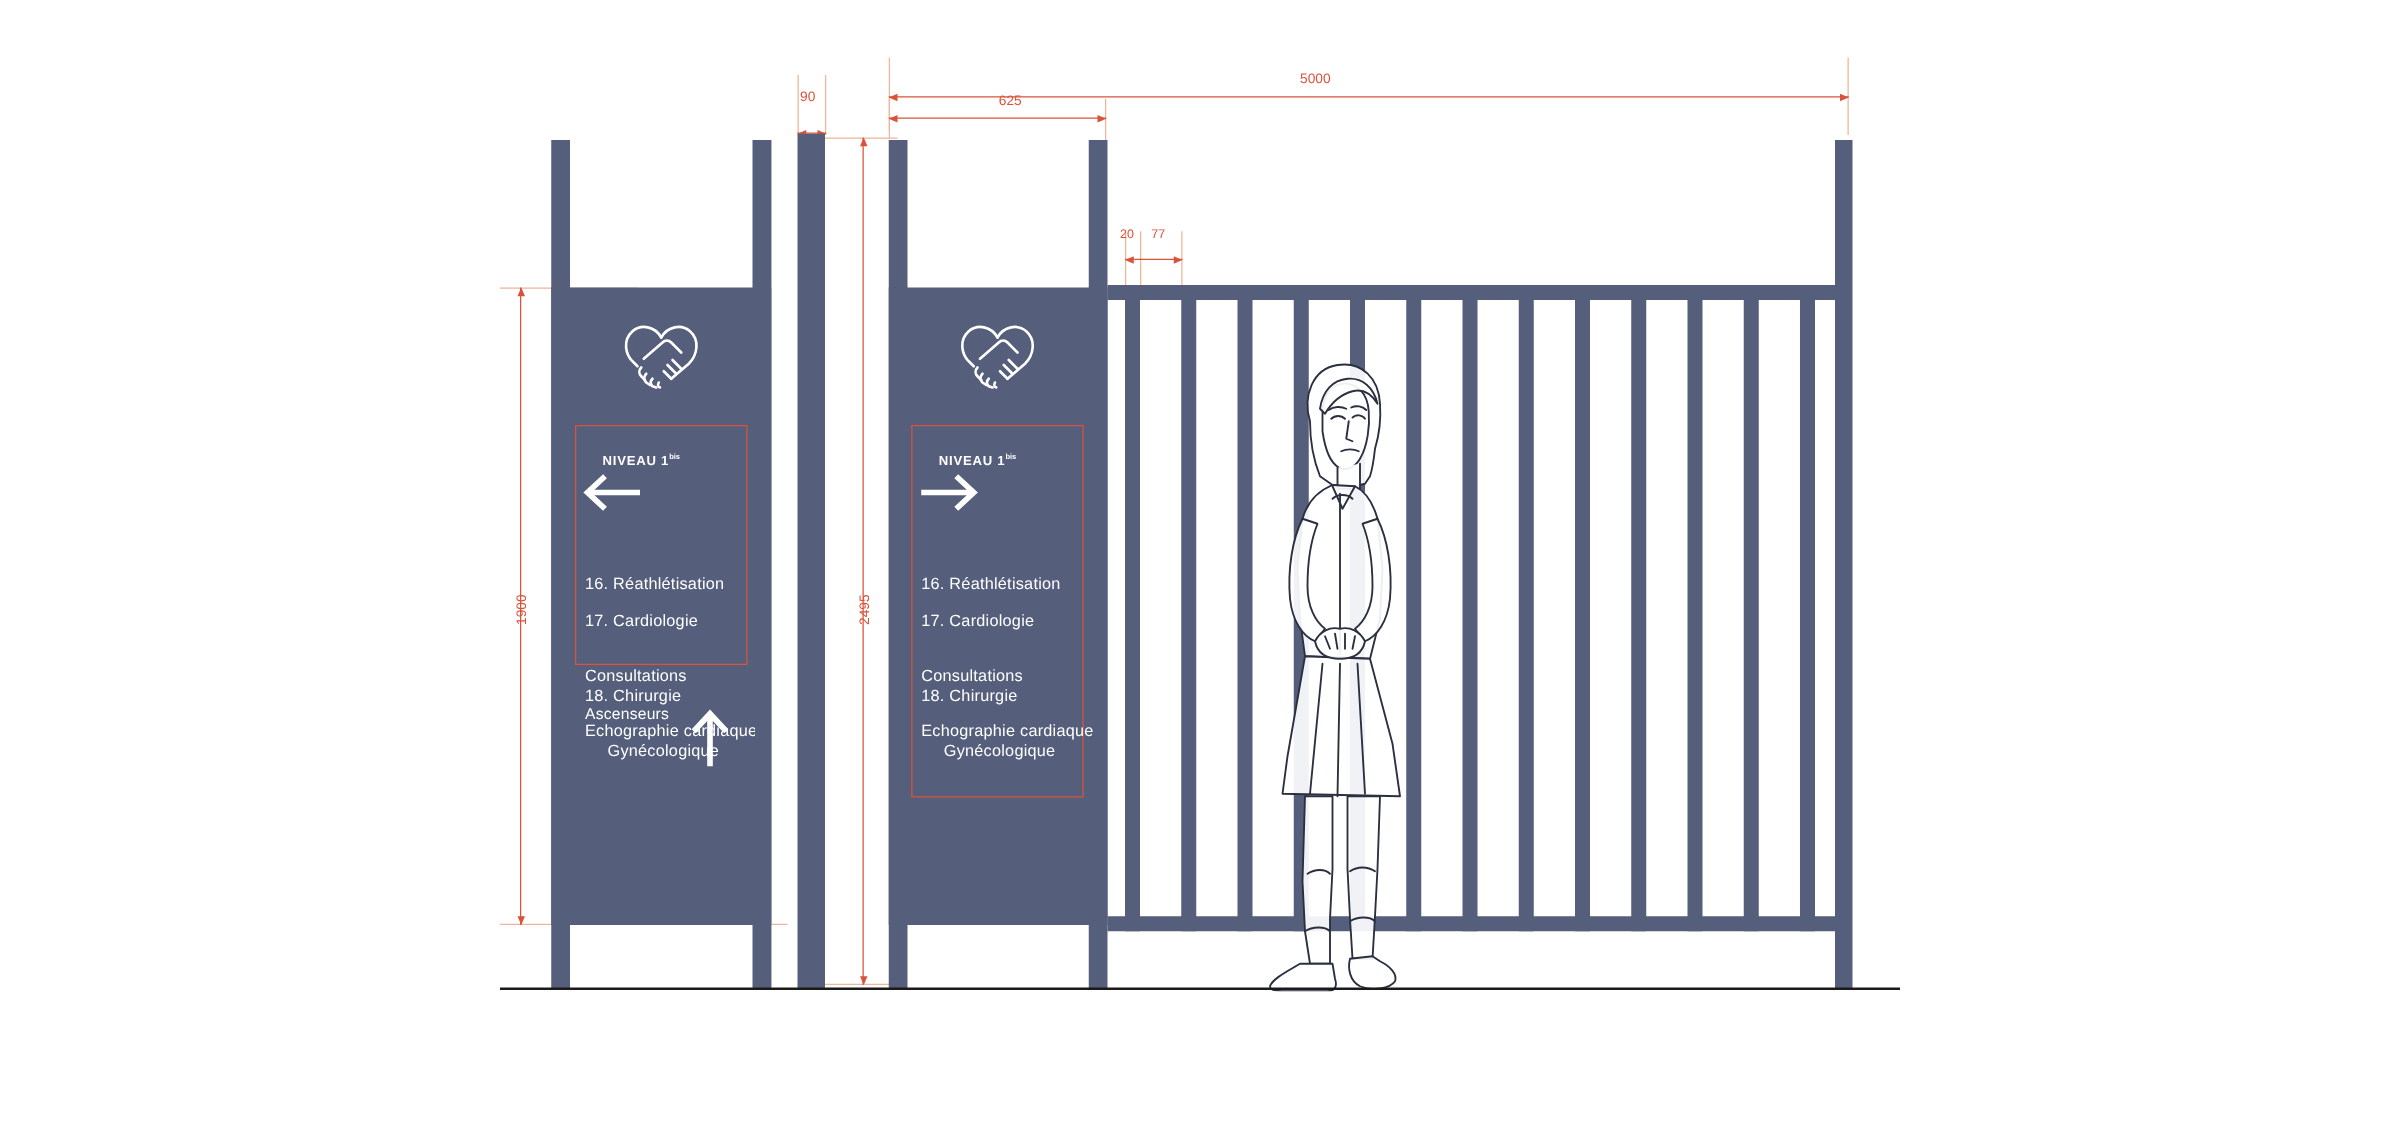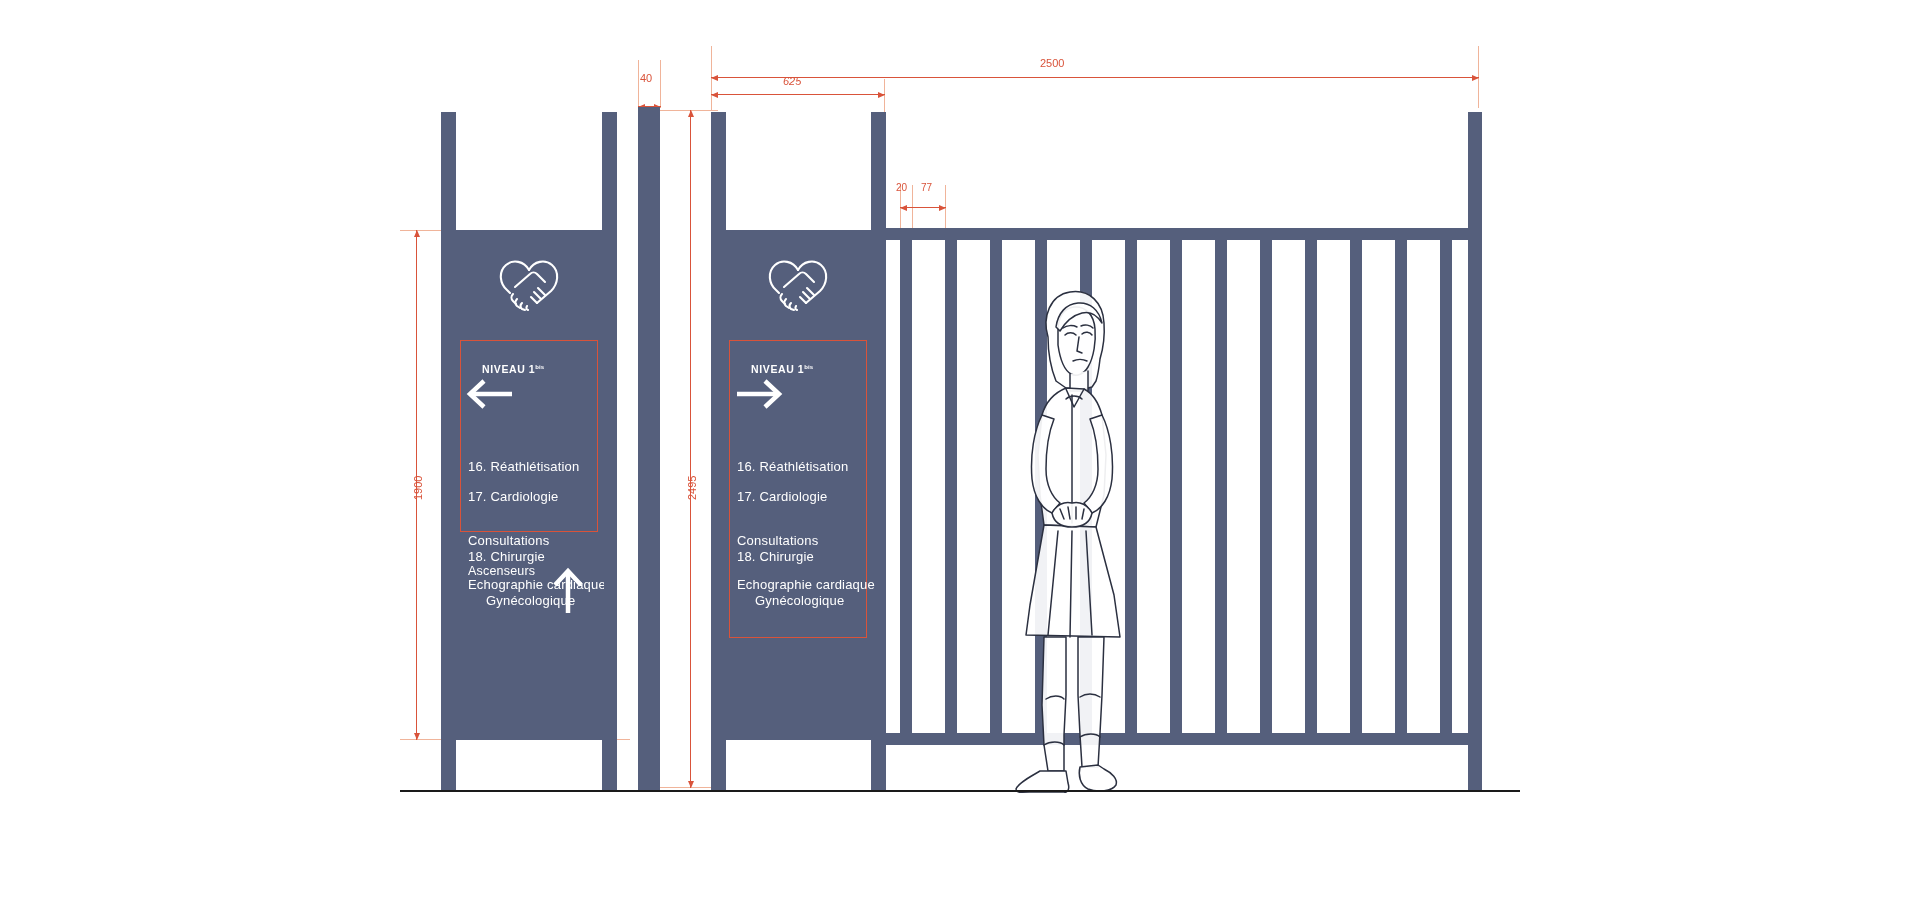--- a/index.html
+++ b/index.html
@@ -115,35 +115,35 @@
 </head>
 <body>
 
 <div id="stage">
 
   <div class="dim-ext" style="left:711px; top:46px; width:1px; height:58px;"></div>
   <div class="dim-ext" style="left:1478px; top:46px; width:1px; height:62px;"></div>
   <div class="dim-line strong" style="left:711px; top:77px; width:768px; height:1px;"></div>
   <div class="arrowhead left" style="left:711px; top:74.5px;"></div>
   <div class="arrowhead right" style="left:1472px; top:74.5px;"></div>
-  <div class="dim-text" style="left:1040px; top:57px;">2500</div>
+  <div class="dim-text" style="left:1040px; top:57px;">5000</div>
 
   <div class="dim-ext" style="left:711px; top:79px; width:1px; height:32px;"></div>
   <div class="dim-ext" style="left:884px; top:79px; width:1px; height:115px;"></div>
   <div class="dim-line strong" style="left:711px; top:94px; width:174px; height:1px;"></div>
   <div class="arrowhead left" style="left:711px; top:91.5px;"></div>
   <div class="arrowhead right" style="left:878px; top:91.5px;"></div>
-  <div class="dim-text" style="left:783px; top:75px;font-style:italic;">625</div>
+  <div class="dim-text" style="left:799px; top:75px;">625</div>
 
   <div class="dim-ext" style="left:638px; top:60px; width:1px; height:48px;"></div>
   <div class="dim-ext" style="left:660px; top:60px; width:1px; height:48px;"></div>
   <div class="dim-line strong" style="left:638px; top:106px; width:23px; height:1px;"></div>
   <div class="arrowhead left" style="left:638px; top:103.5px;"></div>
   <div class="arrowhead right" style="left:654px; top:103.5px;"></div>
-  <div class="dim-text" style="left:640px; top:72px;">40</div>
+  <div class="dim-text" style="left:640px; top:72px;">90</div>
 
   <div class="dim-ext" style="left:900px; top:185px; width:1px; height:44px;"></div>
   <div class="dim-ext" style="left:912px; top:185px; width:1px; height:44px;"></div>
   <div class="dim-ext" style="left:945px; top:185px; width:1px; height:44px;"></div>
   <div class="dim-line strong" style="left:900px; top:207px; width:13px; height:1px;"></div>
   <div class="dim-line strong" style="left:912px; top:207px; width:34px; height:1px;"></div>
   <div class="arrowhead left" style="left:900px; top:204.5px;"></div>
   <div class="arrowhead right" style="left:939px; top:204.5px;"></div>
   <div class="dim-text" style="left:896px; top:182px; font-size:10px;">20</div>
   <div class="dim-text" style="left:921px; top:182px; font-size:10px;">77</div>

